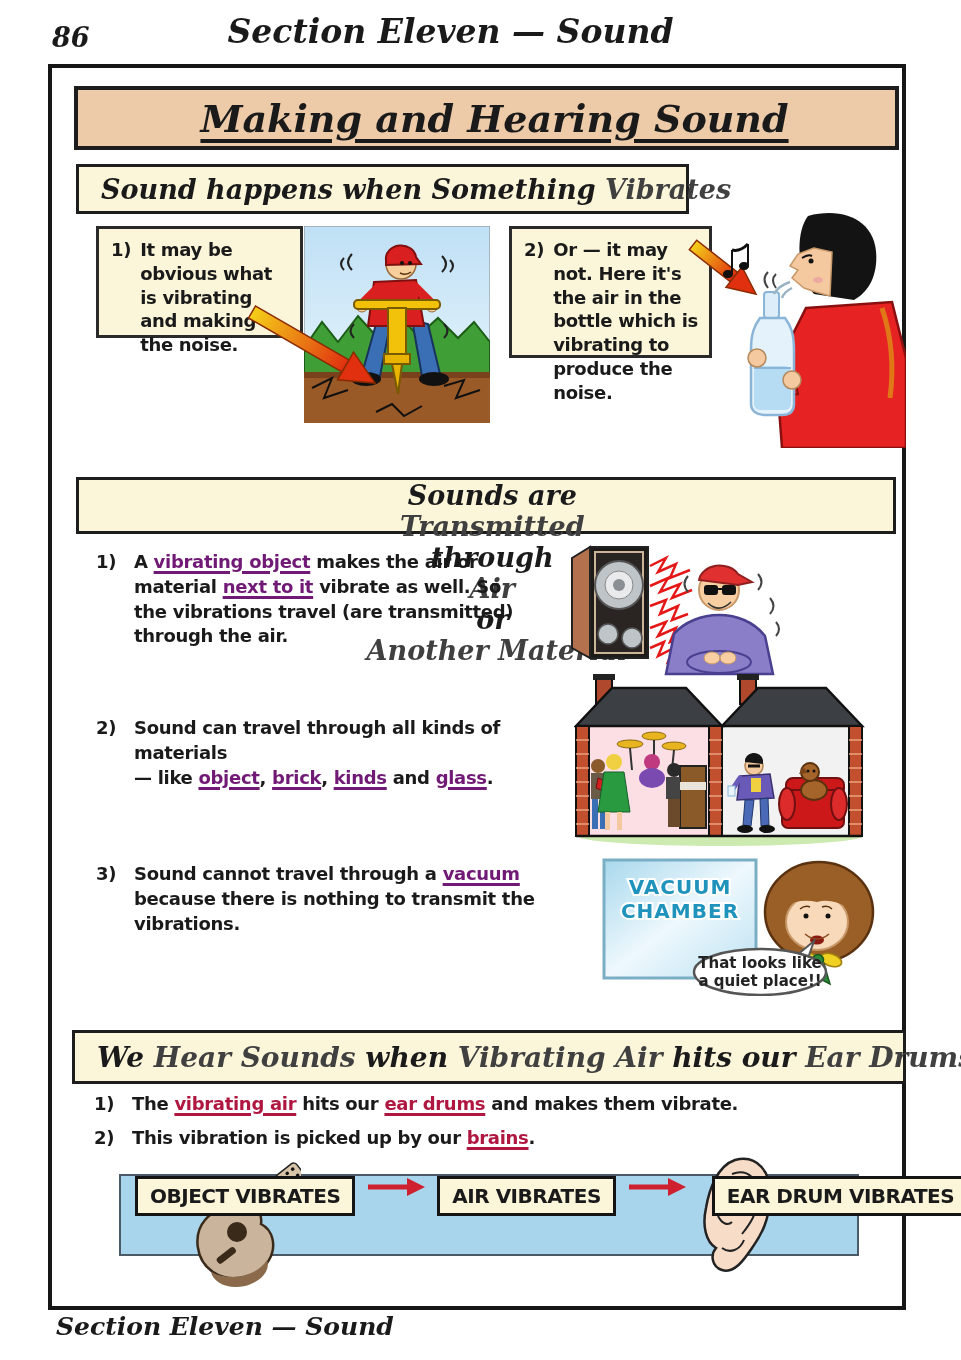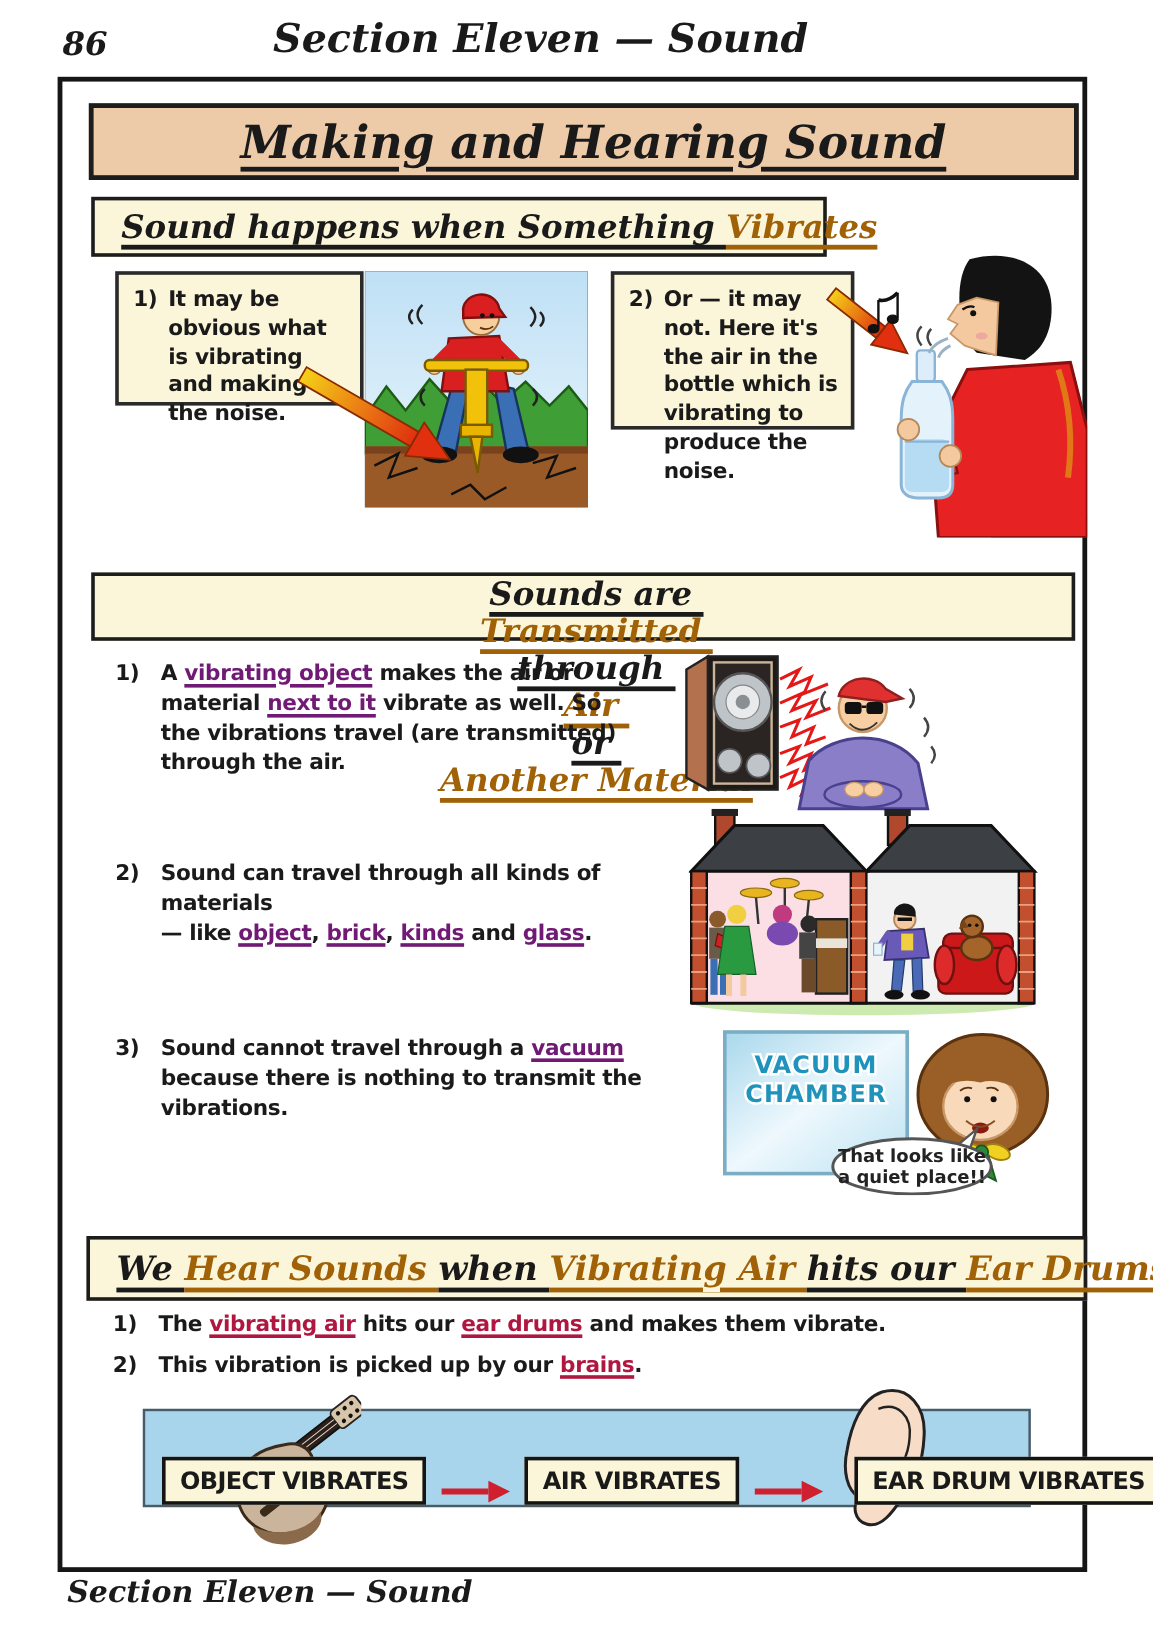--- a/index.html
+++ b/index.html
@@ -34,23 +34,23 @@
     text-decoration:underline; text-decoration-thickness:4px; text-underline-offset:7px;
   }
 
   .sec-head {
     position:absolute; background:#fbf6d9; border:3px solid #1d1d1d;
     display:flex; align-items:center; padding-left:22px;
     font-family:"DejaVu Serif", serif; font-style:italic; font-weight:bold; font-size:27px;
     white-space:pre;
   }
   .sec-head span {
-    text-decoration:underline; text-decoration-thickness:3.5px; text-underline-offset:6px;
-  }
-  .sec-head .red { color:#a16207; }
+    text-decoration-thickness:3.5px; text-underline-offset:6px;
+  }
+  .sec-head .red { color:#404040; }
 
   .note-box {
     position:absolute; background:#fbf6d9; border:3px solid #2a2a2a;
     padding:9px 10px 9px 12px; display:flex; gap:9px;
     font-size:18px; font-weight:bold; line-height:1.32; letter-spacing:-0.3px;
   }
   .note-box .num { flex:none; }
 
   .item {
     position:absolute; display:flex; gap:10px;
@@ -58,21 +58,21 @@
   }
   .item .num { flex:none; width:28px; }
   .blue { color:#701a75; text-decoration:underline; text-decoration-thickness:2.5px; text-underline-offset:3px; }
   .crimson { color:#b01740; text-decoration:underline; text-decoration-thickness:2.5px; text-underline-offset:3px; }
 
   .illus { position:absolute; }
 
   .flow-band {
     position:absolute; left:67px; top:1106px; width:740px; height:82px;
     background:#a9d5ec; border:2px solid #4a5a66;
-    display:flex; align-items:flex-end; overflow:visible;
+    display:flex; align-items:flex-start; overflow:visible;
   }
   .flow-box {
     position:relative; z-index:3;
     background:#fbf6d9; border:3px solid #141414;
     font-size:20px; font-weight:bold; letter-spacing:-0.5px; white-space:nowrap;
     padding:5px 12px;
   }
   .fb1 { margin-left:14px; }
   .flow-arrow { flex:none; margin:0 10px; position:relative; z-index:3; }
   .band-guitar { position:absolute; left:28px; top:-16px; z-index:2; }

